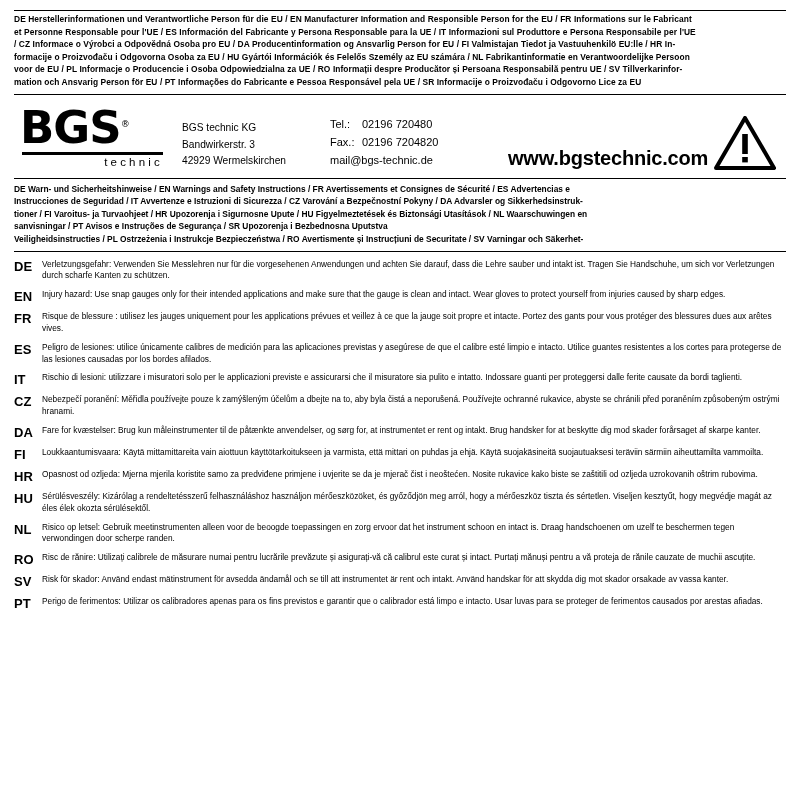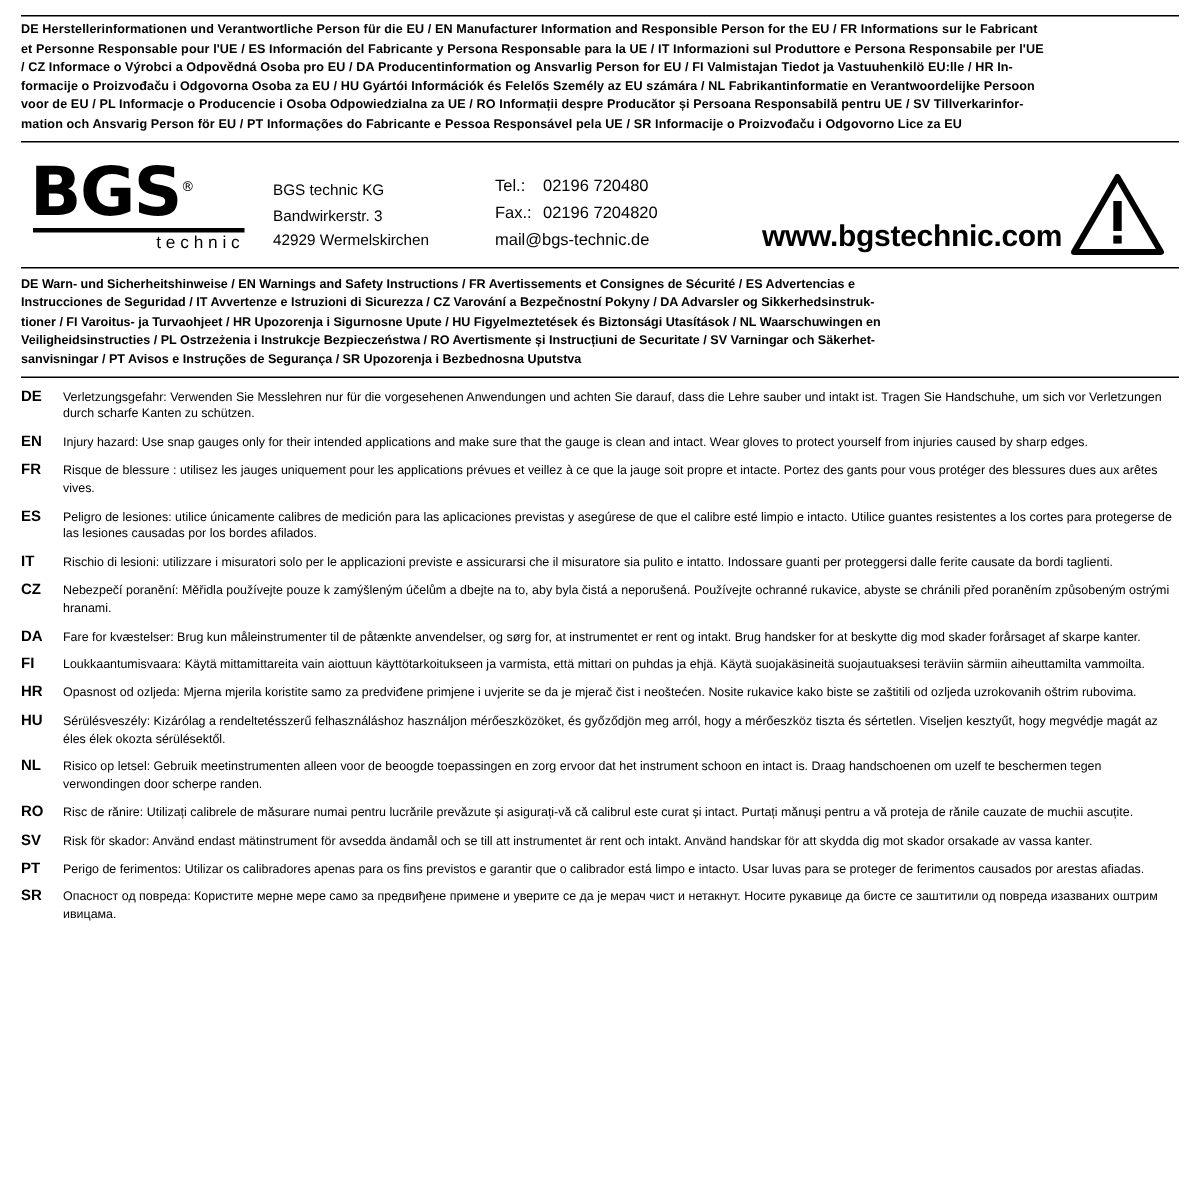--- a/index.html
+++ b/index.html
@@ -132,21 +132,21 @@
     width: 100%;
     border-collapse: collapse;
     margin-top: 7px;
   }
   .lang-table td {
     vertical-align: top;
     padding: 0 0 7px 0;
   }
   .lang-code {
     width: 28px;
-    font-size: 10px;
+    font-size: 13px;
     font-weight: bold;
     padding-left: 2px;
     white-space: nowrap;
   }
   .lang-text {
     font-size: 8.3px;
     line-height: 1.42;
     padding-right: 6px;
     margin-top: 15px;
   }
@@ -214,22 +214,22 @@
     </div>
 
   </div>
 
   <hr class="rule">
 
   <div class="titles-block">
     <div>DE Warn- und Sicherheitshinweise  /  EN Warnings and Safety Instructions  /  FR Avertissements et Consignes de Sécurité  /  ES Advertencias e</div>
     <div>Instrucciones de Seguridad  /  IT Avvertenze e Istruzioni di Sicurezza  /  CZ Varování a Bezpečnostní Pokyny  /  DA Advarsler og Sikkerhedsinstruk-</div>
     <div>tioner  /  FI Varoitus- ja Turvaohjeet  /  HR Upozorenja i Sigurnosne Upute  /  HU Figyelmeztetések és Biztonsági Utasítások  /  NL Waarschuwingen en</div>
+    <div>sanvisningar  /  PT Avisos e Instruções de Segurança  /  SR Upozorenja i Bezbednosna Uputstva</div>
     <div>Veiligheidsinstructies  /  PL Ostrzeżenia i Instrukcje Bezpieczeństwa  /  RO Avertismente și Instrucțiuni de Securitate  /  SV Varningar och Säkerhet-</div>
-    <div>sanvisningar  /  PT Avisos e Instruções de Segurança  /  SR Upozorenja i Bezbednosna Uputstva</div>
   </div>
 
   <hr class="rule">
 
   <table class="lang-table">
     <tbody>
       <tr>
         <td class="lang-code">DE</td>
         <td class="lang-text">Verletzungsgefahr: Verwenden Sie Messlehren nur für die vorgesehenen Anwendungen und achten Sie darauf, dass die Lehre sauber und intakt ist. Tragen Sie Handschuhe, um sich vor Verletzungen durch scharfe Kanten zu schützen.</td>
       </tr>
@@ -278,20 +278,16 @@
         <td class="lang-text">Risc de rănire: Utilizați calibrele de măsurare numai pentru lucrările prevăzute și asigurați-vă că calibrul este curat și intact. Purtați mănuși pentru a vă proteja de rănile cauzate de muchii ascuțite.</td>
       </tr>
       <tr>
         <td class="lang-code">SV</td>
         <td class="lang-text">Risk för skador: Använd endast mätinstrument för avsedda ändamål och se till att instrumentet är rent och intakt. Använd handskar för att skydda dig mot skador orsakade av vassa kanter.</td>
       </tr>
       <tr>
         <td class="lang-code">PT</td>
         <td class="lang-text">Perigo de ferimentos: Utilizar os calibradores apenas para os fins previstos e garantir que o calibrador está limpo e intacto. Usar luvas para se proteger de ferimentos causados por arestas afiadas.</td>
       </tr>
-      <tr>
-        <td class="lang-code">SR</td>
-        <td class="lang-text">Опасност од повреда: Користите мерне мере само за предвиђене примене и уверите се да је мерач чист и нетакнут. Носите рукавице да бисте се заштитили од повреда изазваних оштрим ивицама.</td>
-      </tr>
     </tbody>
   </table>
 
 </div>
 
 </body></html>

